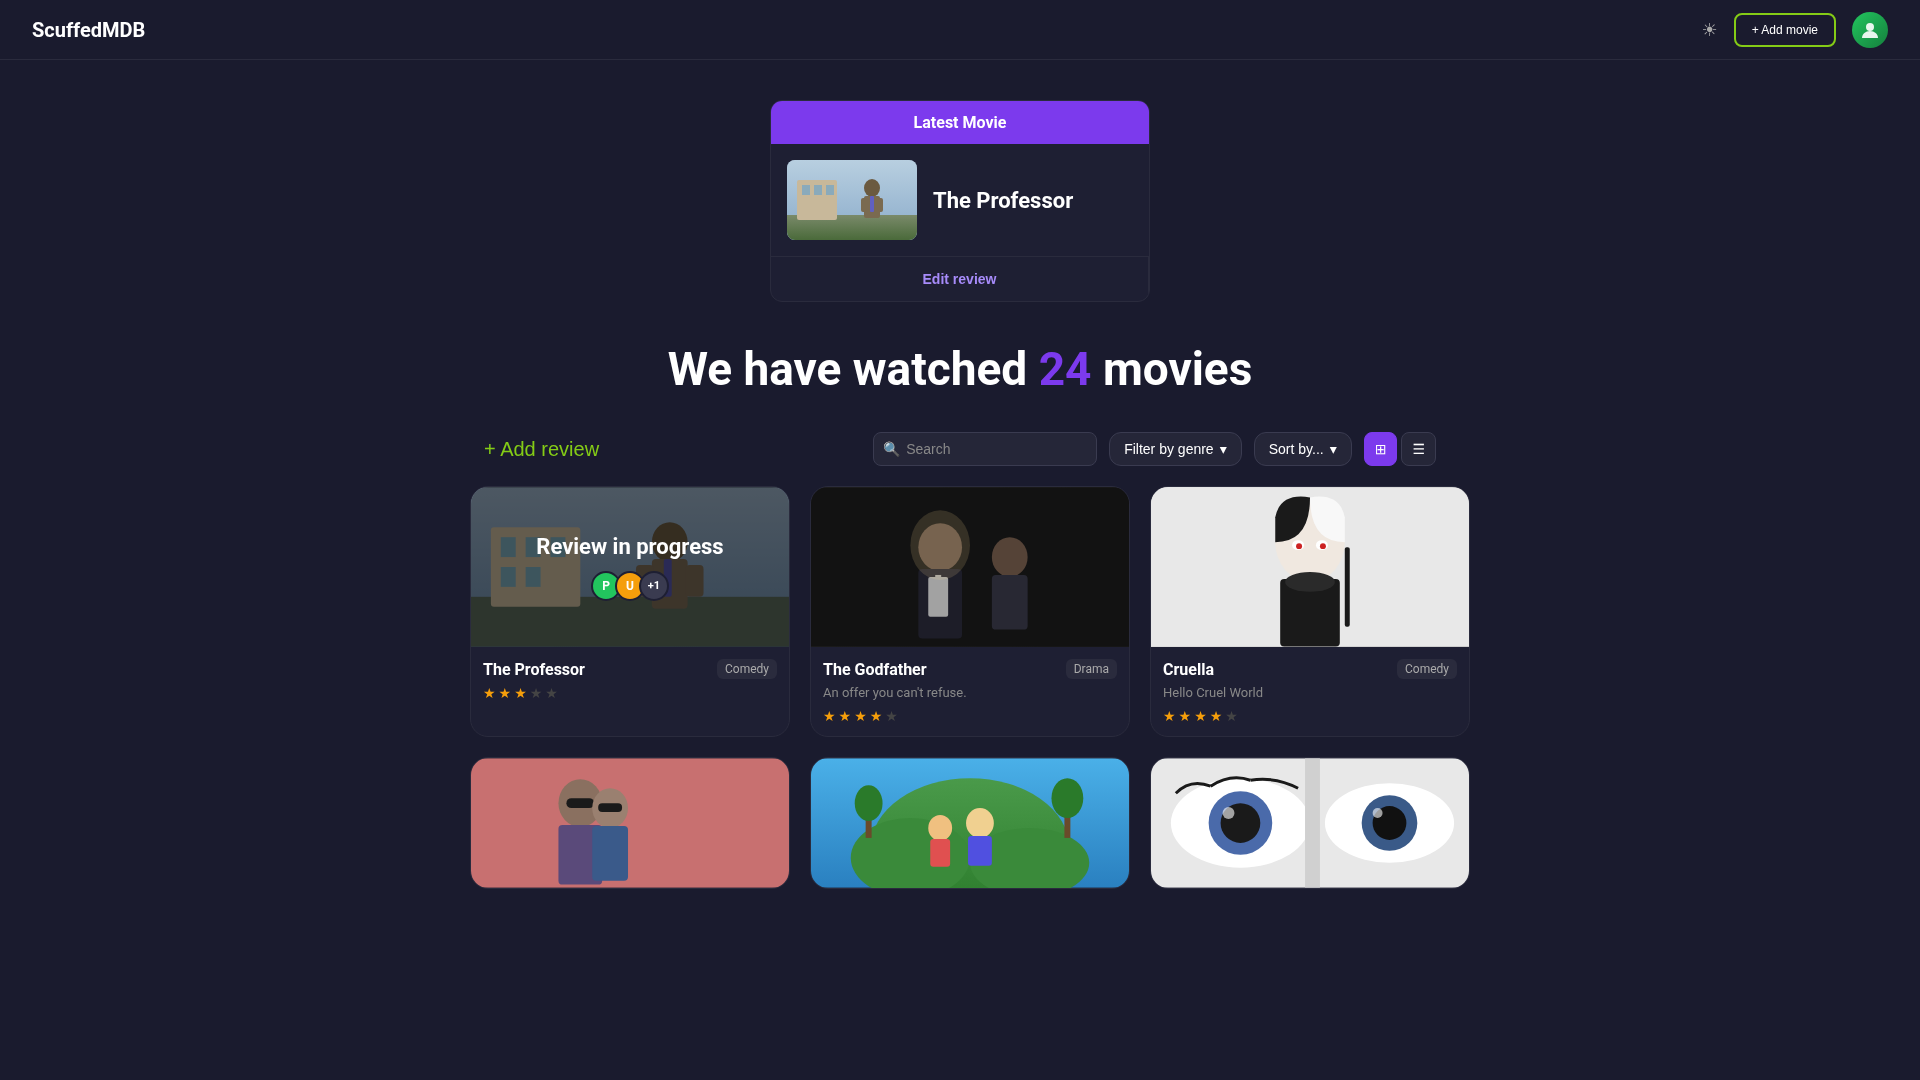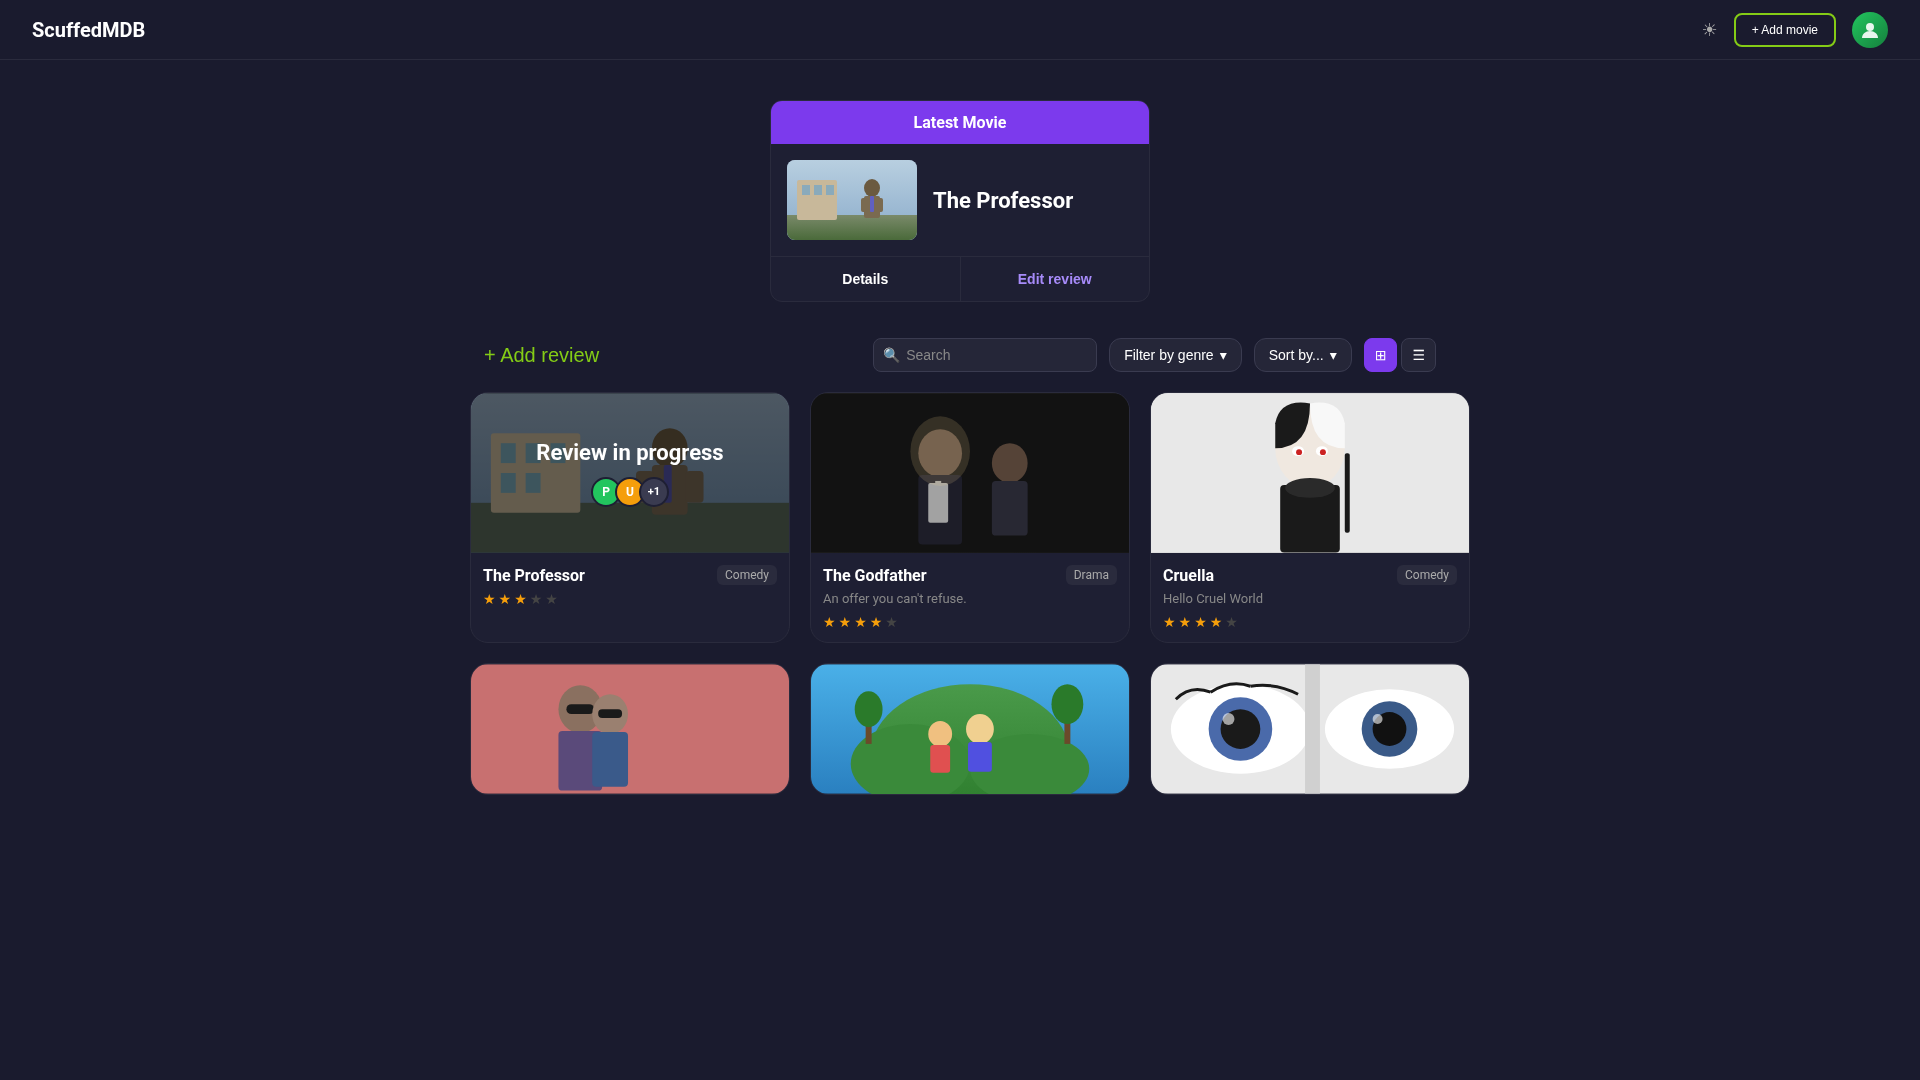--- a/index.html
+++ b/index.html
@@ -392,25 +392,29 @@
           <rect x="77" y="36" width="16" height="22" fill="#7a6a50" rx="2"></rect>
           <rect x="74" y="38" width="5" height="14" fill="#7a6a50" rx="2"></rect>
           <rect x="91" y="38" width="5" height="14" fill="#7a6a50" rx="2"></rect>
 
           <rect x="83" y="36" width="4" height="16" fill="#6060c0" rx="1"></rect>
         </svg>
       </div>
       <span class="latest-movie-title">The Professor</span>
     </div>
     <div class="latest-movie-actions">
-      <button>Details</button>
       <button class="edit-review">Edit review</button>
     </div>
   </div>
 
+  <div class="stats-section">
+    <span class="stats-text">
+      <span>We have watched </span><span class="highlight">24</span><span> movies</span>
+    </span>
+  </div>
 
   <div class="controls-bar">
     <button class="add-review-btn">+ Add review</button>
     <div class="controls-right">
       <div class="search-input-wrapper">
         <span class="search-icon">🔍</span>
         <input class="search-input" type="text" placeholder="Search" style="">
       </div>
       <button class="filter-btn">
         <span>Filter by genre</span>

